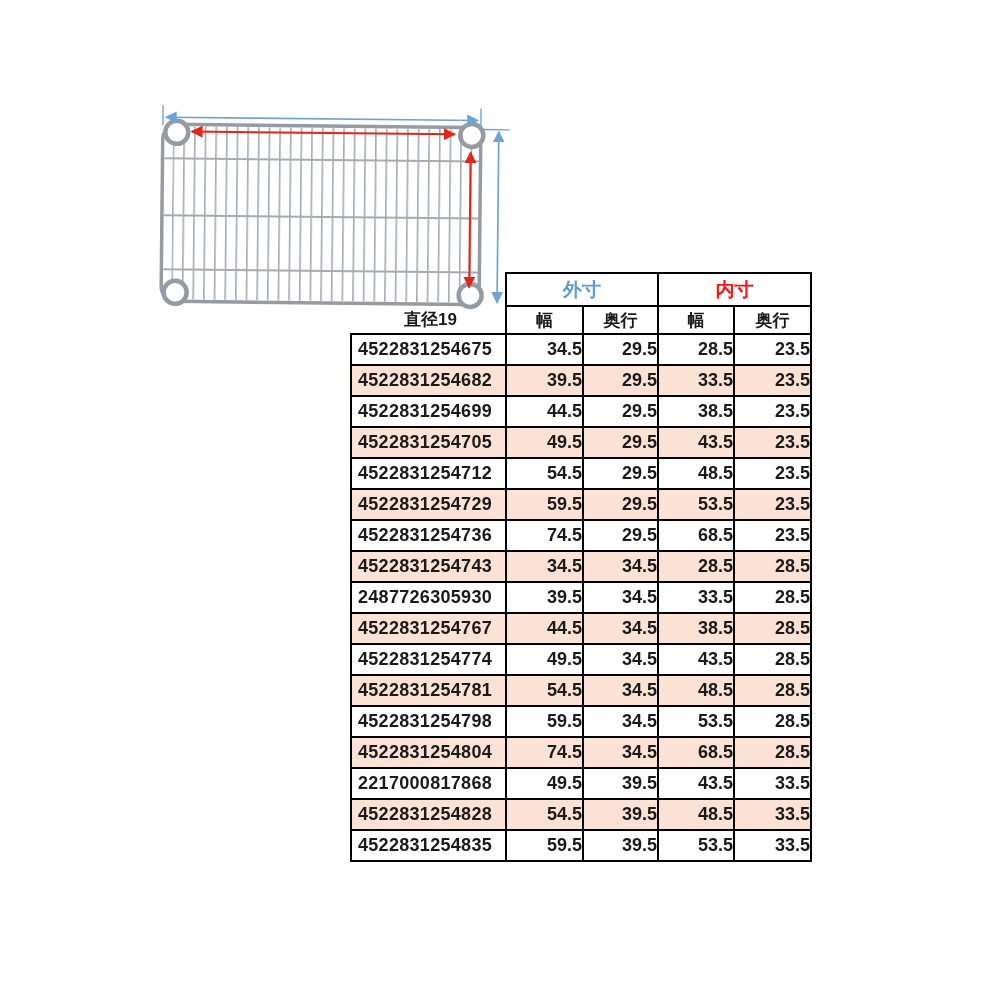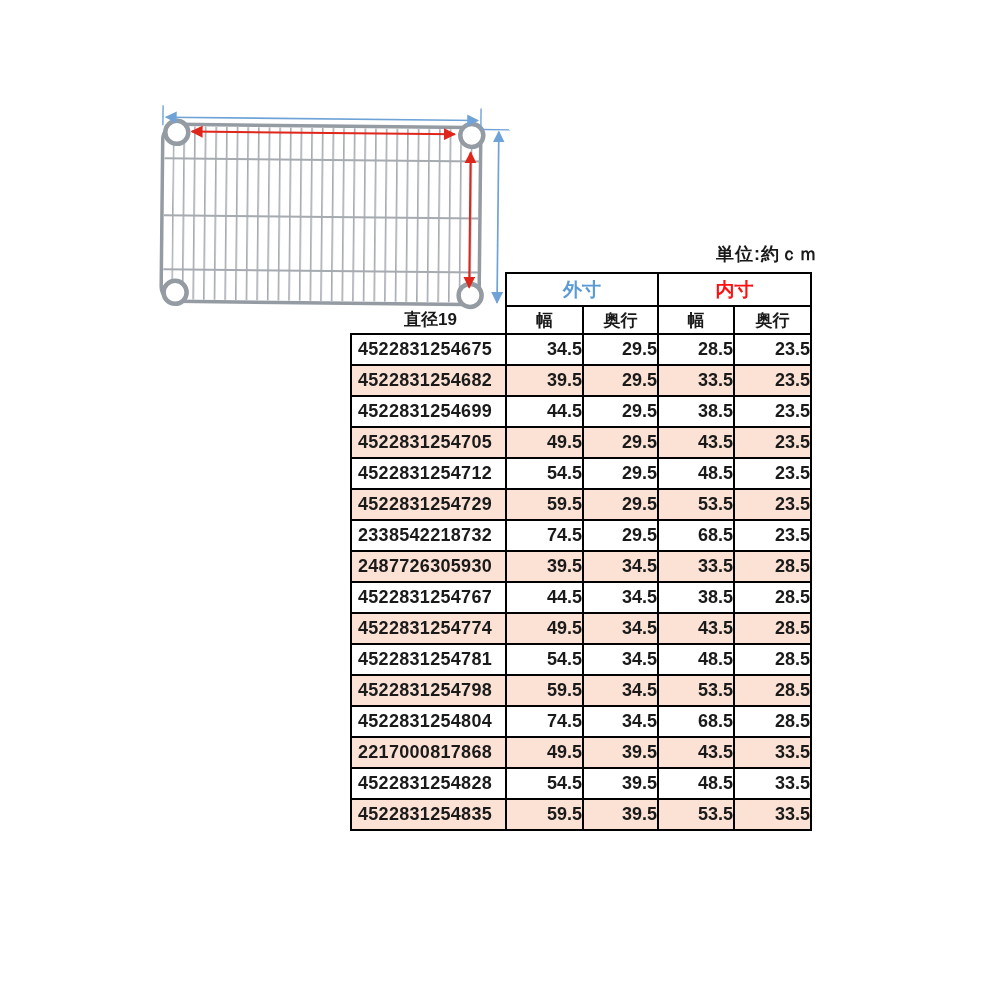--- a/index.html
+++ b/index.html
@@ -83,21 +83,20 @@
       <line class="blue-tick" x1="14" y1="7" x2="14" y2="27"></line>
       <line class="blue-tick" x1="332" y1="7" x2="332" y2="27"></line>
       <line class="blue-line" x1="17" y1="19" x2="329" y2="19" marker-start="url(#mblue)" marker-end="url(#mblue)"></line>
     </g>
     <g>
       <line class="blue-tick" x1="334" y1="28" x2="361" y2="28"></line>
       <line class="blue-line" x1="350" y1="30" x2="350" y2="201" marker-start="url(#mblue)" marker-end="url(#mblue)"></line>
     </g>
   </svg>
 
-  <div class="unit-label">単位:約ｃｍ</div>
 
   <table class="size-table">
     <colgroup>
       <col style="width:155px">
         <col style="width:77px">
         <col style="width:75px">
       <col style="width:76px">
         <col style="width:77px">
     </colgroup>
     <thead>
@@ -157,27 +156,34 @@
 
     <tr>
       <td class="jan">4522831254729</td>
       <td>59.5</td>
       <td>29.5</td>
       <td>53.5</td>
       <td>23.5</td>
     </tr>
 
     <tr>
-      <td class="jan">2338542218732</td>
+      <td class="jan">4522831254736</td>
       <td>74.5</td>
       <td>29.5</td>
       <td>68.5</td>
       <td>23.5</td>
     </tr>
 
+    <tr>
+      <td class="jan">4522831254743</td>
+      <td>34.5</td>
+      <td>34.5</td>
+      <td>28.5</td>
+      <td>28.5</td>
+    </tr>
 
     <tr>
       <td class="jan">2487726305930</td>
       <td>39.5</td>
       <td>34.5</td>
       <td>33.5</td>
       <td>28.5</td>
     </tr>
 
     <tr>

